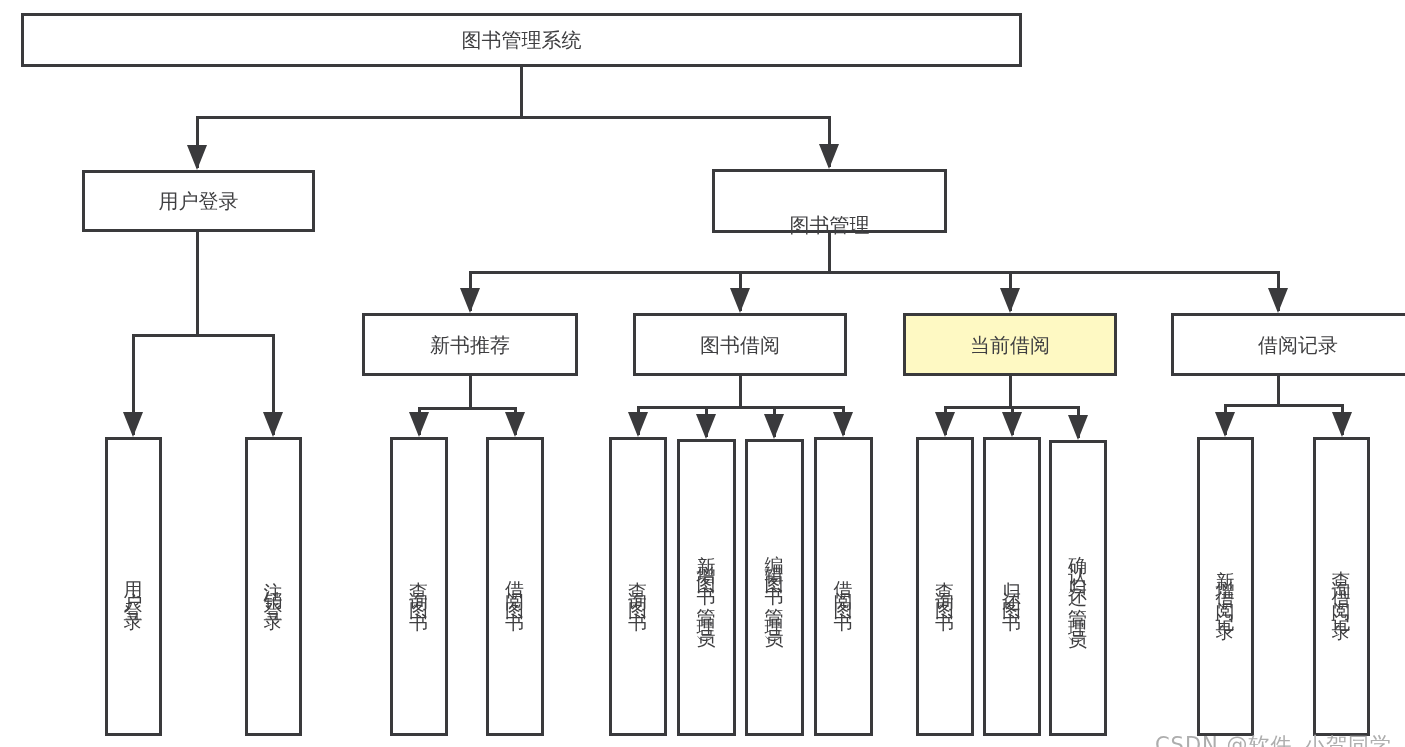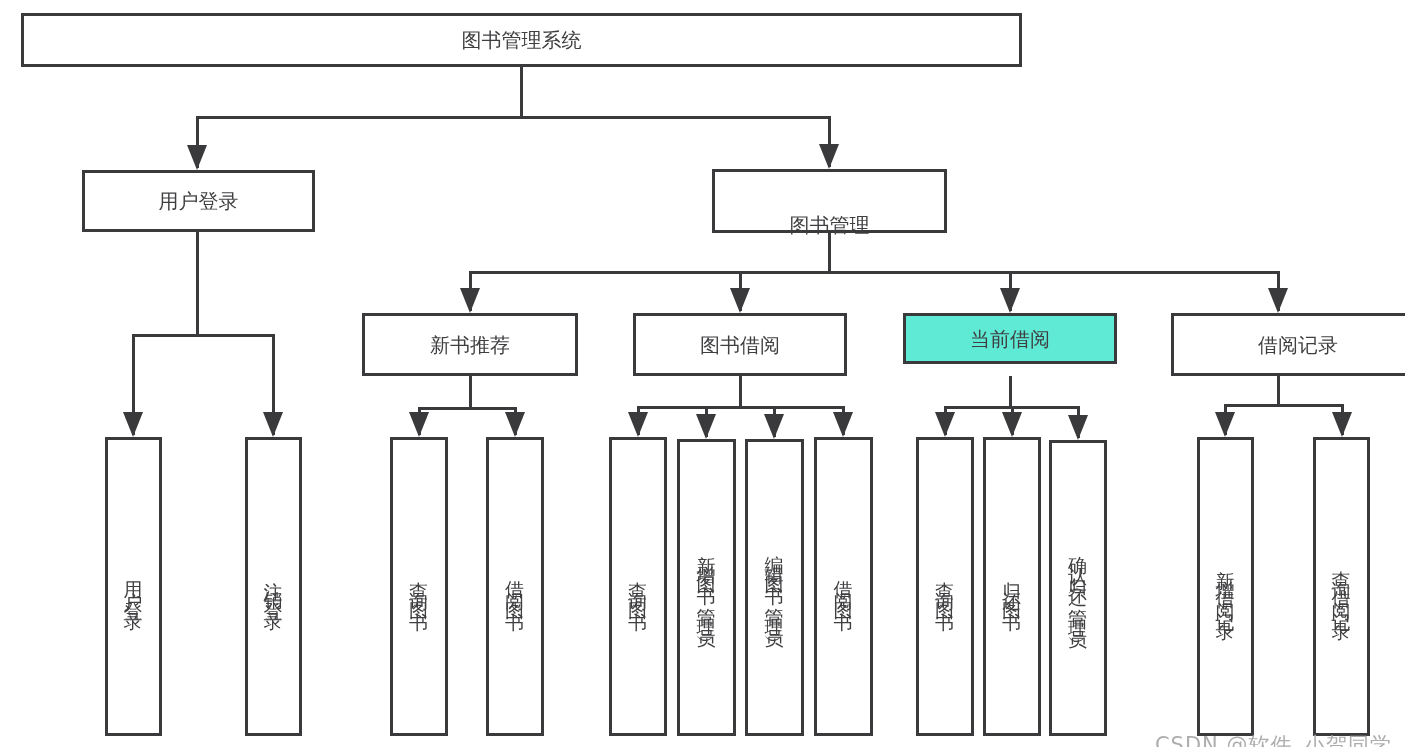--- a/index.html
+++ b/index.html
@@ -127,21 +127,21 @@
     </div>
     <div class="node" style="left: 712px; top: 169px; width: 235px; height: 64px; border-color: rgb(58, 58, 60); background: rgb(255, 255, 255);">
       <span class="node-label" style="color: rgb(63, 63, 65); margin-top: 47px;">图书管理</span>
     </div>
     <div class="node" style="left: 362px; top: 313px; width: 216px; height: 63px; border-color: rgb(58, 58, 60); background: rgb(255, 255, 255);">
       <span class="node-label" style="color: rgb(63, 63, 65);">新书推荐</span>
     </div>
     <div class="node" style="left: 633px; top: 313px; width: 214px; height: 63px; border-color: rgb(58, 58, 60); background: rgb(255, 255, 255);">
       <span class="node-label" style="color: rgb(63, 63, 65);">图书借阅</span>
     </div>
-    <div class="node" style="left: 903px; top: 313px; width: 214px; height: 51px; border-color: rgb(58, 58, 60); background: #5eead4; text-align: right;">
+    <div class="node" style="left: 903px; top: 313px; width: 214px; height: 63px; border-color: rgb(58, 58, 60); background: #fef9c3; text-align: right;">
       <span class="node-label" style="color: rgb(63, 63, 65);">当前借阅</span>
     </div>
     <div class="node" style="left: 1171px; top: 313px; width: 254px; height: 63px; border-color: rgb(58, 58, 60); background: rgb(255, 255, 255);">
       <span class="node-label" style="color: rgb(63, 63, 65);">借阅记录</span>
     </div>
     <div class="node" style="left: 105px; top: 437px; width: 57px; height: 299px; border-color: rgb(58, 58, 60); background: rgb(255, 255, 255);">
       <span class="node-label vertical" style="color: rgb(63, 63, 65); letter-spacing: 10.4px;">用户登录</span>
     </div>
     <div class="node" style="left: 245px; top: 437px; width: 57px; height: 299px; border-color: rgb(58, 58, 60); background: rgb(255, 255, 255);">
       <span class="node-label vertical" style="color: rgb(63, 63, 65); letter-spacing: 10.4px;">注销登录</span>

